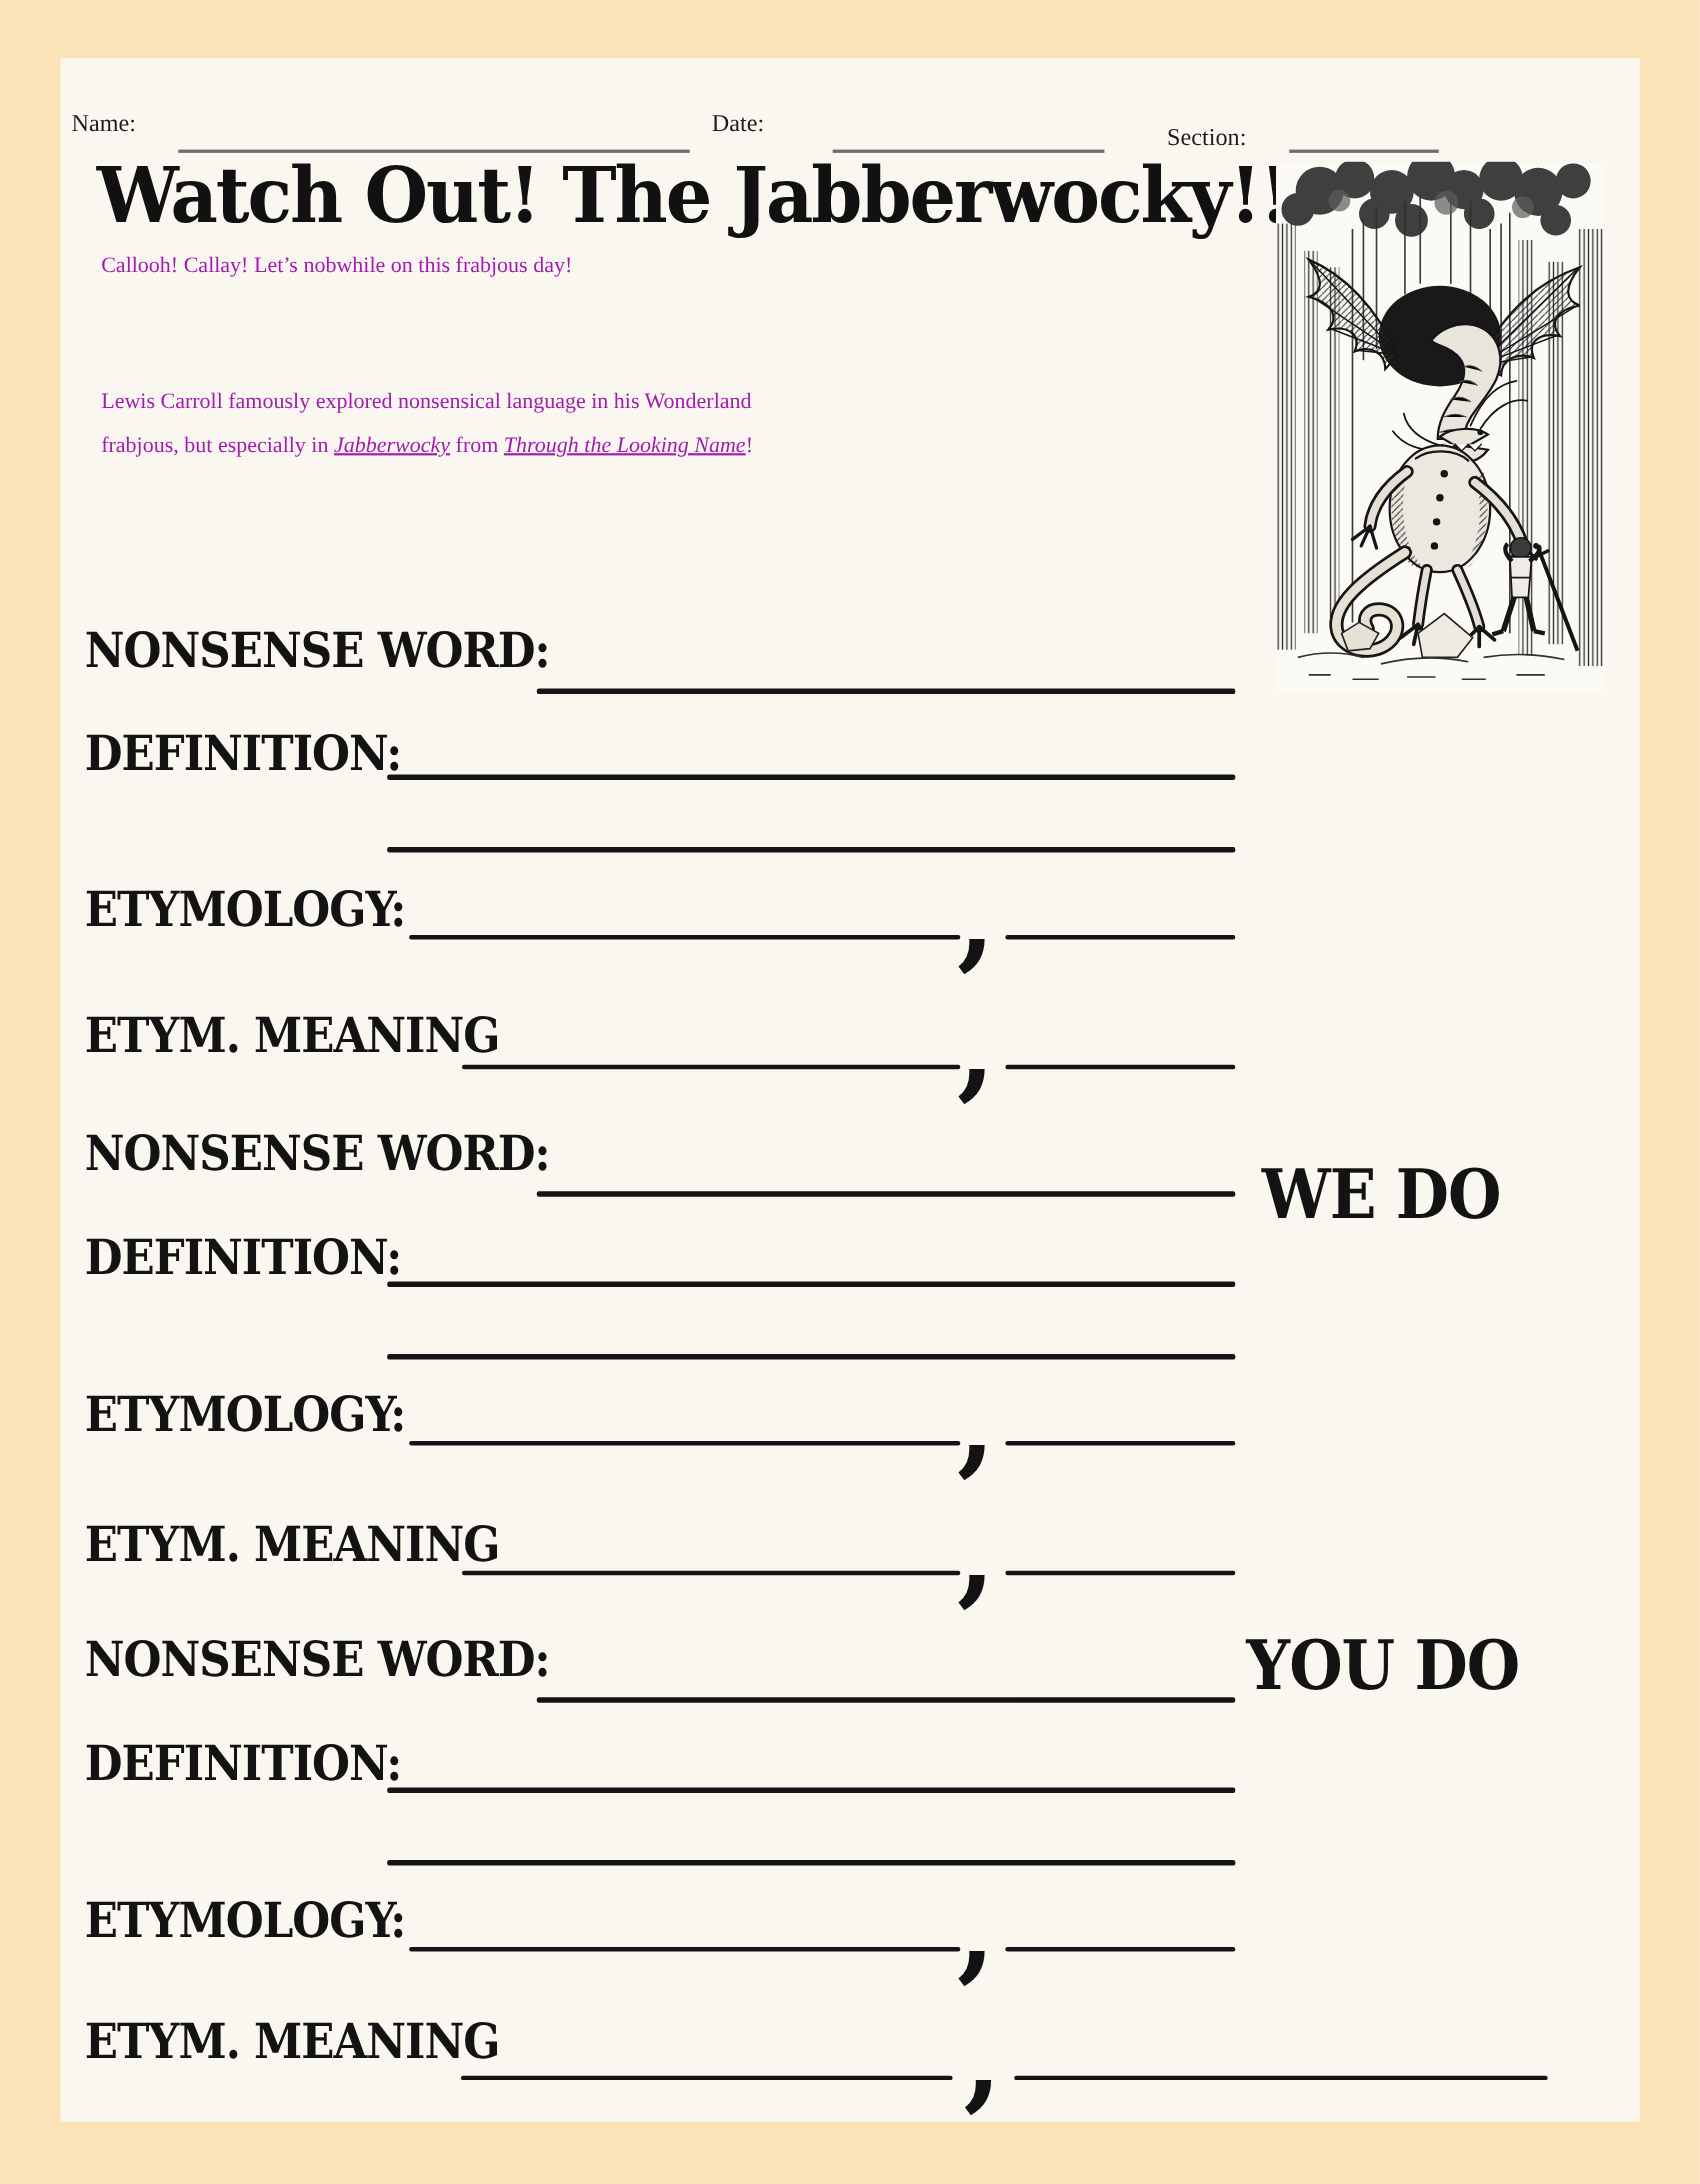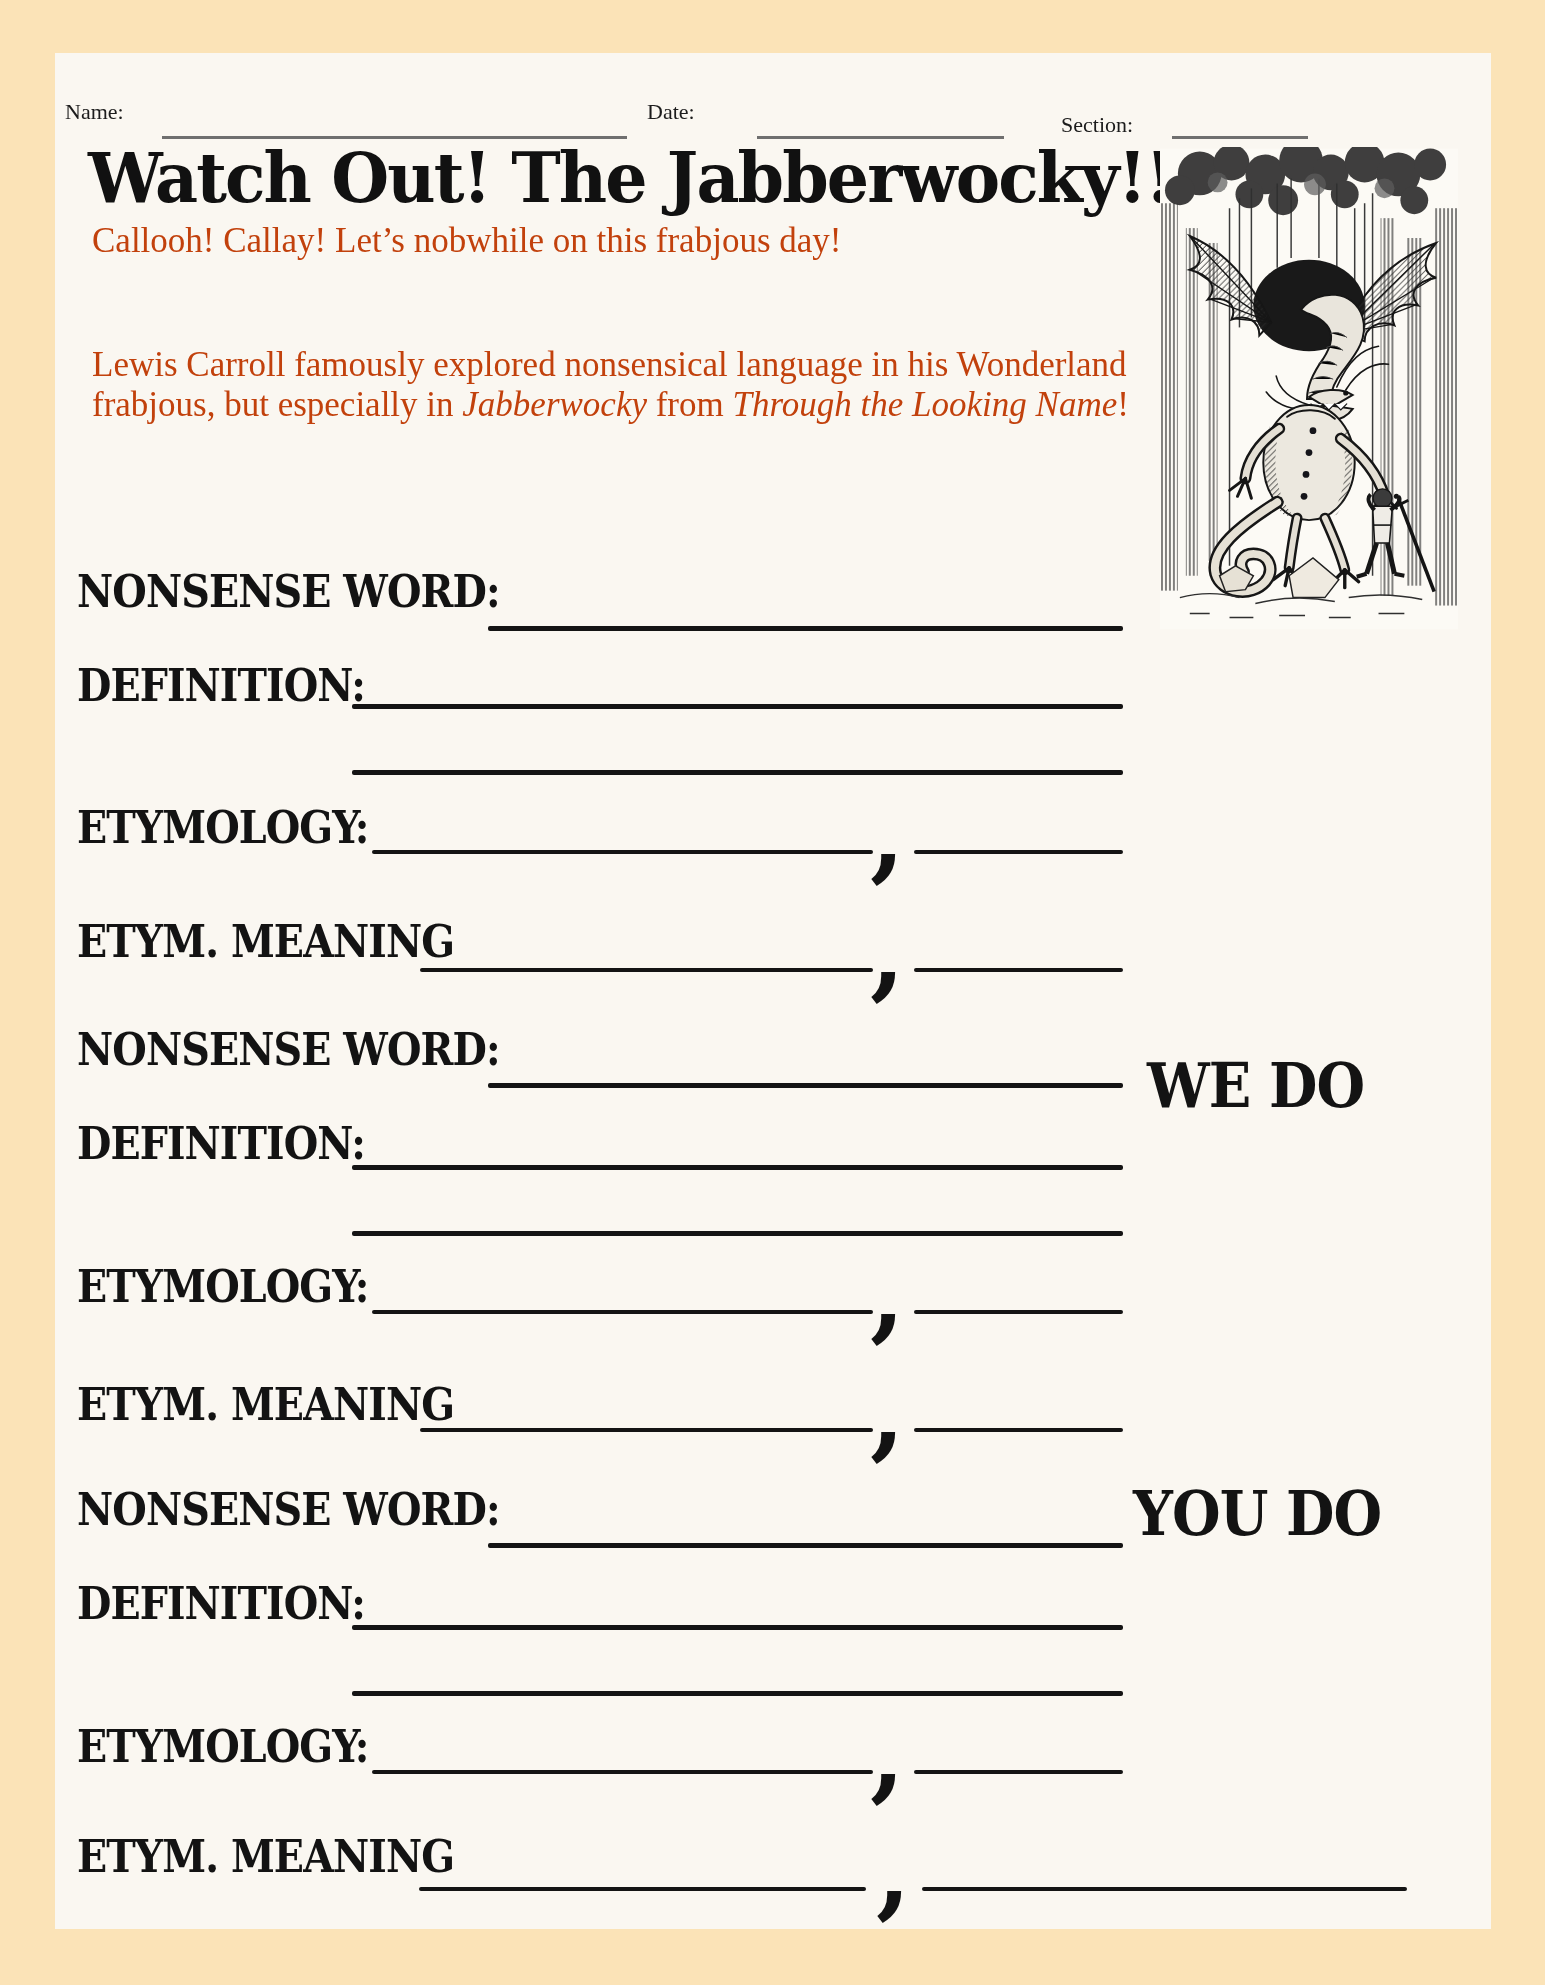--- a/index.html
+++ b/index.html
@@ -6,32 +6,32 @@
   .canvas{position:relative;width:1545px;height:1985px;background:#FBE3B7;
           font-family:"Liberation Serif",serif;color:#161616;overflow:hidden;}
   .sheet{position:absolute;left:55px;top:53px;width:1436px;height:1876px;background:#FAF7F1;}
   .hdr-label{position:absolute;font-size:22px;line-height:1.1;color:#1c1c1c;white-space:nowrap;}
   .hline{position:absolute;height:3px;background:#6F6F6F;}
   .bline{position:absolute;height:5px;background:#141414;border-radius:2px;}
   .sline{position:absolute;height:4px;background:#141414;border-radius:2px;}
   .title{position:absolute;left:33px;top:88px;font-family:"DejaVu Serif",serif;font-weight:700;
          font-size:70px;line-height:1.05;letter-spacing:-2px;transform:scaleX(.95);
          transform-origin:left top;color:#111;white-space:nowrap;}
-  .para{position:absolute;left:37px;font-size:35px;line-height:40px;white-space:pre-line;
-        color:#c2410c;width:1090px;}
+  .para{position:absolute;left:37px;font-size:20px;line-height:40px;white-space:pre-line;
+        color:#a21caf;width:1090px;}
   .lbl{position:absolute;font-family:"DejaVu Serif",serif;font-weight:700;font-size:44px;
        line-height:1;letter-spacing:-1px;transform:scaleX(.9);transform-origin:left top;
        color:#131313;white-space:nowrap;}
   .tag{position:absolute;font-family:"DejaVu Serif",serif;font-weight:700;font-size:62px;
        line-height:1;letter-spacing:-1px;transform:scaleX(.9);transform-origin:left top;
        color:#131313;white-space:nowrap;}
   .comma{position:absolute;font-family:"DejaVu Serif",serif;font-weight:700;font-size:100px;
          line-height:1;color:#131313;}
   .illus{position:absolute;left:1105px;top:94px;width:298px;height:484px;}
-  i.it{font-style:italic;}
+  i.it{font-style:italic;text-decoration:underline;}
 </style>
 </head>
 <body>
 
 <div class="canvas">
   <div class="sheet">
 
     <span class="hdr-label" style="left:10px;top:47px;">Name:</span>
     <span class="hline" style="left:107px;top:83px;width:465px;"></span>
     <span class="hdr-label" style="left:592px;top:47px;">Date:</span>

